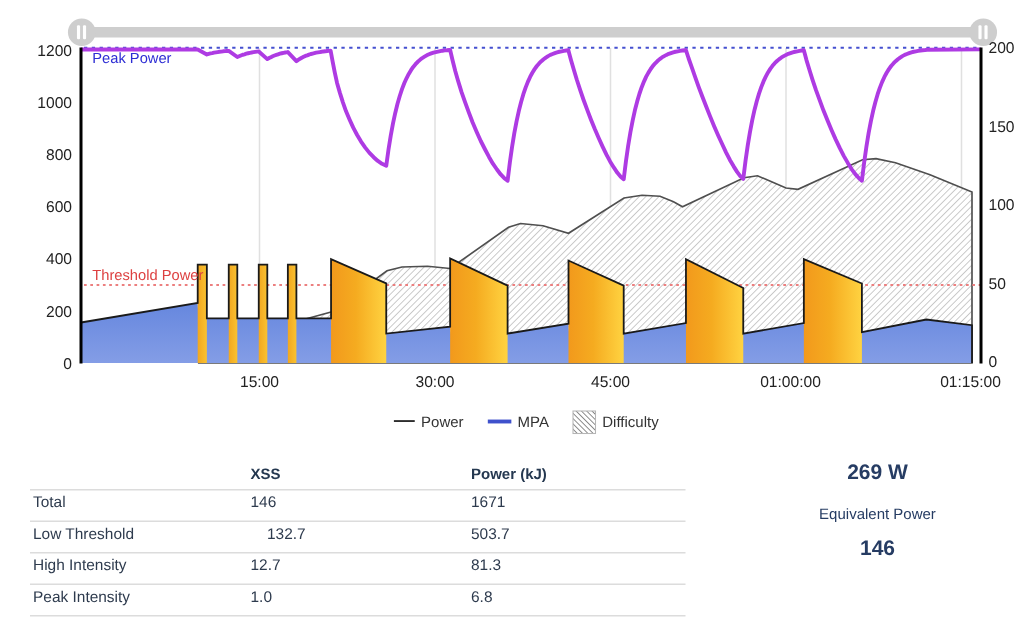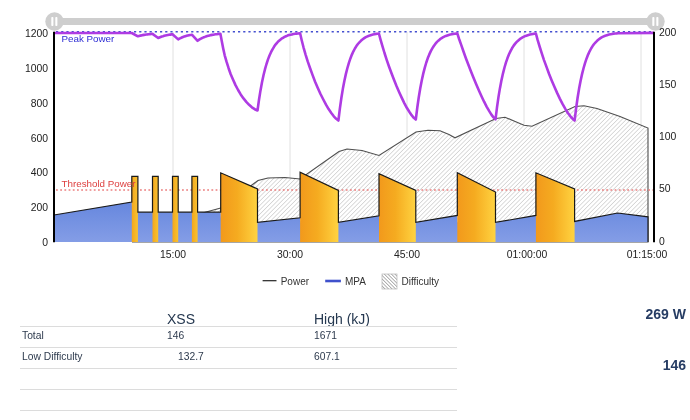--- a/index.html
+++ b/index.html
@@ -1,21 +1,21 @@
 <!DOCTYPE html>
 <html><head><meta charset="utf-8"><style>
 *{margin:0;padding:0;box-sizing:border-box}
 html,body{width:690px;height:420px;background:#fff;font-family:"Liberation Sans",sans-serif;overflow:hidden}
 #page{position:relative;width:592px;height:420px}
 svg{position:absolute;top:0;left:0}
 .hdr span,.row span{position:absolute;white-space:nowrap}
-.hdr{position:absolute;left:0;width:480px;height:14px;font-size:14px;font-weight:normal;color:#253850}
+.hdr{position:absolute;left:0;width:480px;height:14px;font-size:10px;font-weight:bold;color:#253850}
 .row{position:absolute;left:0;width:480px;height:14px;font-size:10.3px;color:#2e3b4e}
 .sep{position:absolute;left:20px;width:437px;border-top:1px solid #dcdcdc}
-.stat{position:absolute;left:484px;width:202px;text-align:right;color:#263c63;line-height:1}
+.stat{position:absolute;left:484px;width:202px;text-align:center;color:#263c63;line-height:1}
 .big{font-size:14px;font-weight:bold;line-height:1}
 .small{font-size:10px;color:#263c63}
 </style></head>
 <body>
 <div id="page">
 <svg width="690" height="300" viewBox="0 0 690 300" font-family="Liberation Sans, sans-serif">
 <defs>
 <linearGradient id="og0" x1="0" y1="0" x2="1" y2="0">
           <stop offset="0" stop-color="#f2991c"></stop>
           <stop offset="0.45" stop-color="#f5ab20"></stop>
@@ -111,31 +111,42 @@
 <line x1="262.6" y1="280.7" x2="276.5" y2="280.7" stroke="#222" stroke-width="1.2"></line>
 <text x="280.7" y="284.5" class="leg">Power</text>
 <line x1="325.2" y1="281" x2="340.9" y2="281" stroke="#3f51cc" stroke-width="2.6"></line>
 <text x="345" y="284.5" class="leg">MPA</text>
 <rect x="382" y="274" width="15" height="15" fill="url(#hatch2)" stroke="#b5b5b5" stroke-width="0.7"></rect>
 <text x="401.5" y="284.5" class="leg">Difficulty</text>
 <style>.tick{font-size:10.4px;fill:#222}.leg{font-size:10px;fill:#333}</style>
 </svg>
 <div class="hdr" style="top:311px">
       <span style="left:167px">XSS</span>
-      <span style="left:314px">High (kJ)</span>
+      <span style="left:314px">Power (kJ)</span>
     </div>
 <div class="sep" style="top:326.4px"></div>
 <div class="row" style="top:330.3px">
       <span style="left:22px">Total</span>
       <span style="left:167px">146</span>
       <span style="left:314px">1671</span>
     </div>
 <div class="sep" style="top:347.3px"></div>
 <div class="row" style="top:351.2px">
-      <span style="left:22px">Low Difficulty</span>
+      <span style="left:22px">Low Threshold</span>
       <span style="left:178px">132.7</span>
-      <span style="left:314px">607.1</span>
+      <span style="left:314px">503.7</span>
     </div>
 <div class="sep" style="top:368.2px"></div>
+<div class="row" style="top:372.1px">
+      <span style="left:22px">High Intensity</span>
+      <span style="left:167px">12.7</span>
+      <span style="left:314px">81.3</span>
+    </div>
 <div class="sep" style="top:389.1px"></div>
+<div class="row" style="top:393.0px">
+      <span style="left:22px">Peak Intensity</span>
+      <span style="left:167px">1.0</span>
+      <span style="left:314px">6.8</span>
+    </div>
 <div class="sep" style="top:410.0px"></div>
 <div class="stat big" style="top:307px">269 W</div>
+<div class="stat small" style="top:338.6px">Equivalent Power</div>
 <div class="stat big" style="top:357.5px">146</div>
 </div>
 </body></html>

